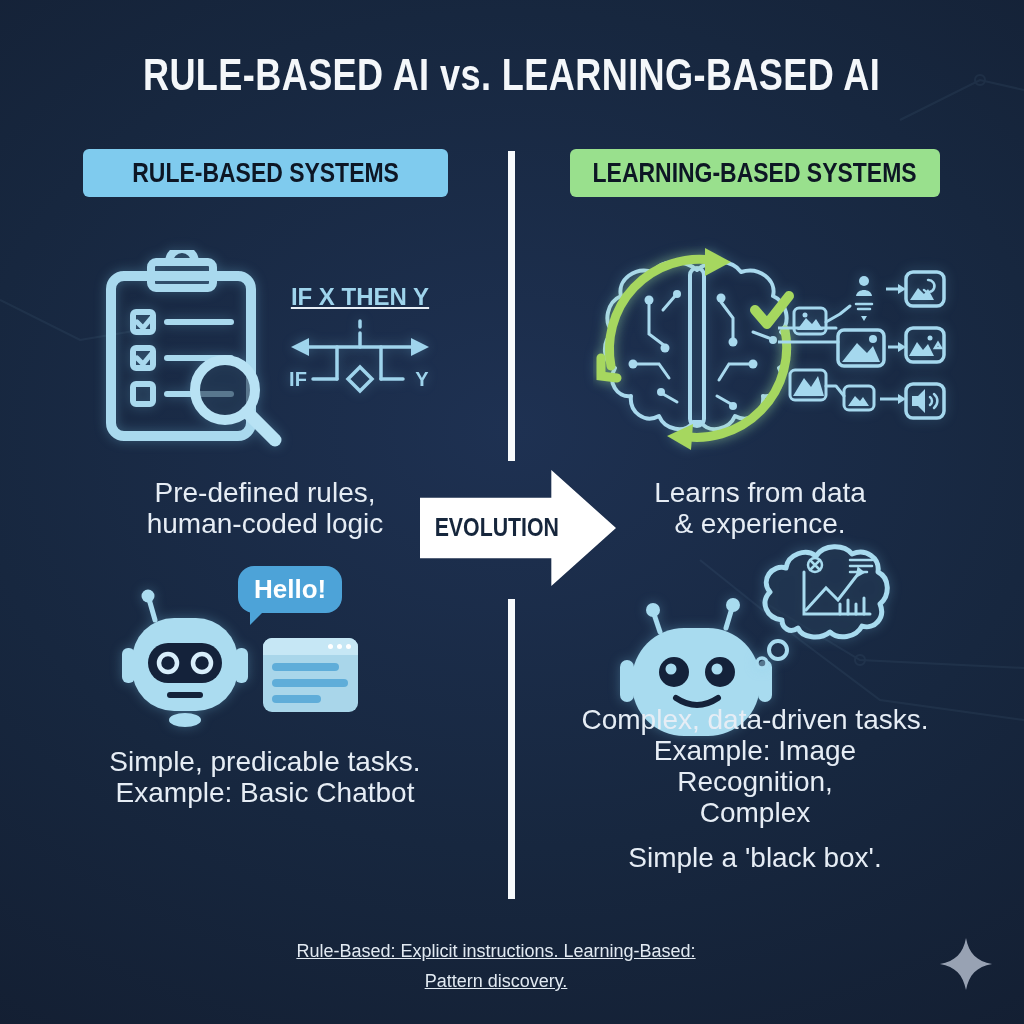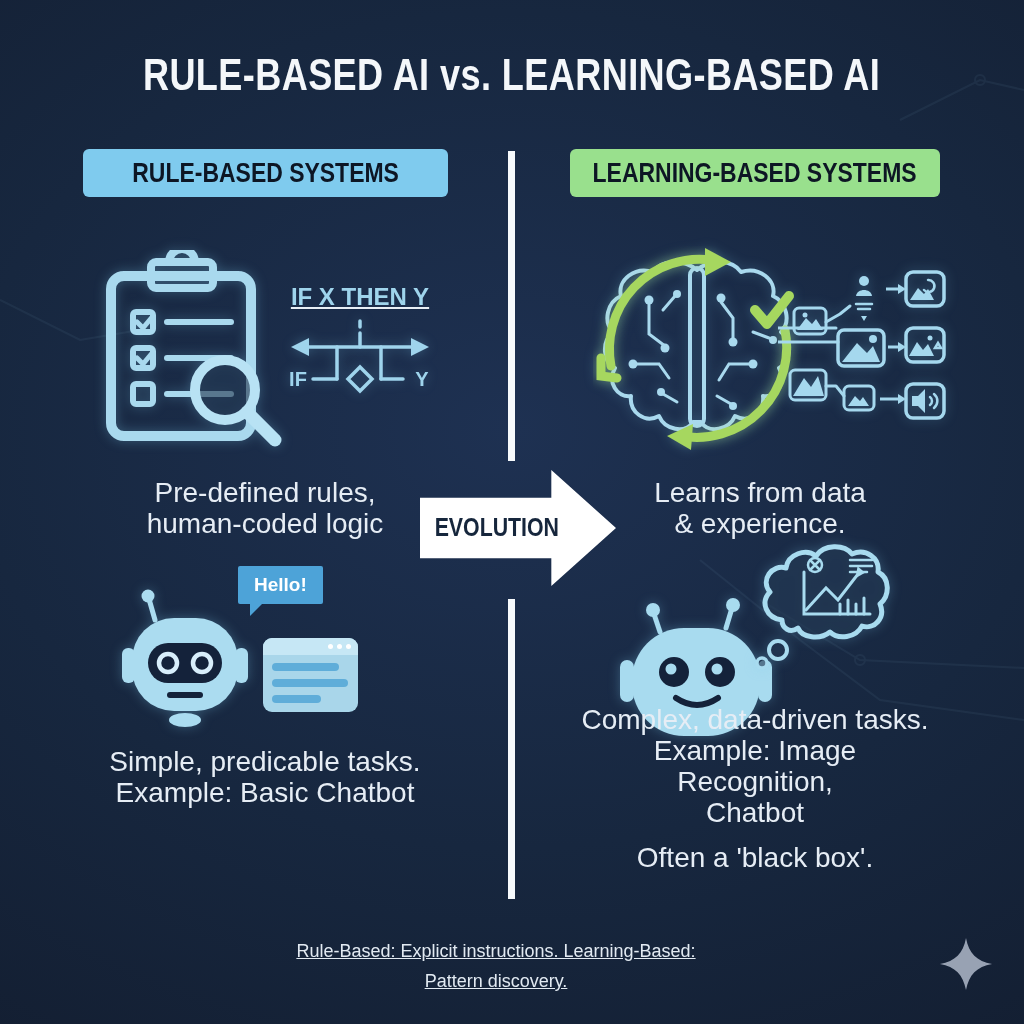--- a/index.html
+++ b/index.html
@@ -23,22 +23,22 @@
   .body-text{text-align:center;font-size:28px;line-height:31px;color:#e6edf5;}
   .flow-label{color:#9fd4ec;font-weight:700;font-size:24px;text-align:center;width:100%;}
   .icon-glow{filter:drop-shadow(0 0 6px rgba(130,205,240,0.30));}
   .green-glow{filter:drop-shadow(0 0 6px rgba(166,215,95,0.35));}
   
   .evo-arrow{left:420px;top:465px;width:196px;height:126px;background:#ffffff;
     clip-path:polygon(0 26%, 67% 26%, 67% 4%, 100% 50%, 67% 96%, 67% 74%, 0 74%);}
   .evo-label{position:absolute;left:0;top:26%;width:67%;height:48%;display:flex;align-items:center;
     justify-content:center;font-weight:800;font-size:26px;color:#16263c;padding-left:11px;}
   
-  .speech-bubble{left:238px;top:566px;background:#4da3d8;color:#ffffff;font-weight:700;font-size:19px;
-    padding:8px 16px;border-radius:2px;}
+  .speech-bubble{left:238px;top:566px;background:#4da3d8;color:#ffffff;font-weight:700;font-size:26px;
+    padding:8px 16px;border-radius:16px;}
   .speech-bubble:after{content:"";position:absolute;left:12px;bottom:-12px;border:8px solid transparent;
     border-top-color:#4da3d8;border-left-color:#4da3d8;}
   
   .chat-window{left:263px;top:638px;width:95px;height:74px;background:#a9d6ea;border-radius:9px;overflow:hidden;}
   .chat-header{height:17px;background:#c6e7f5;display:flex;align-items:center;justify-content:flex-end;
     gap:4px;padding-right:7px;}
   .chat-dot{width:5px;height:5px;border-radius:50%;background:#ffffff;}
   .chat-line{height:8px;border-radius:4px;background:#5fadd9;margin:8px 9px 0 9px;}
   .chat-line.l1{width:70%;}
   .chat-line.l2{width:80%;}
@@ -297,23 +297,23 @@
   </svg>
 
   <div class="abs body-text" style="left:85px;top:746px;width:360px;">
     <div>Simple, predicable tasks.</div>
     <div>Example: Basic Chatbot</div>
   </div>
 
   <div class="abs body-text" style="left:575px;top:704px;width:360px;">
     <div>Complex, data-driven tasks.</div>
     <div>Example: Image Recognition,</div>
-    <div>Chatbot</div>
-  </div>
-  <div class="abs body-text" style="left:575px;top:842px;width:360px;">Often a 'black box'.</div>
+    <div>Complex</div>
+  </div>
+  <div class="abs body-text" style="left:575px;top:842px;width:360px;">Simple a 'black box'.</div>
 
   <div class="abs footer-text">
     <div>Rule-Based: Explicit instructions. Learning-Based:</div>
     <div>Pattern discovery.</div>
   </div>
 
   <svg class="abs" style="left:938px;top:936px;" width="56" height="56" viewBox="0 0 58 58">
     <path d="M29,2 C32,18 40,26 56,29 C40,32 32,40 29,56 C26,40 18,32 2,29 C18,26 26,18 29,2 Z" fill="#98a2b3"></path>
   </svg>
 

